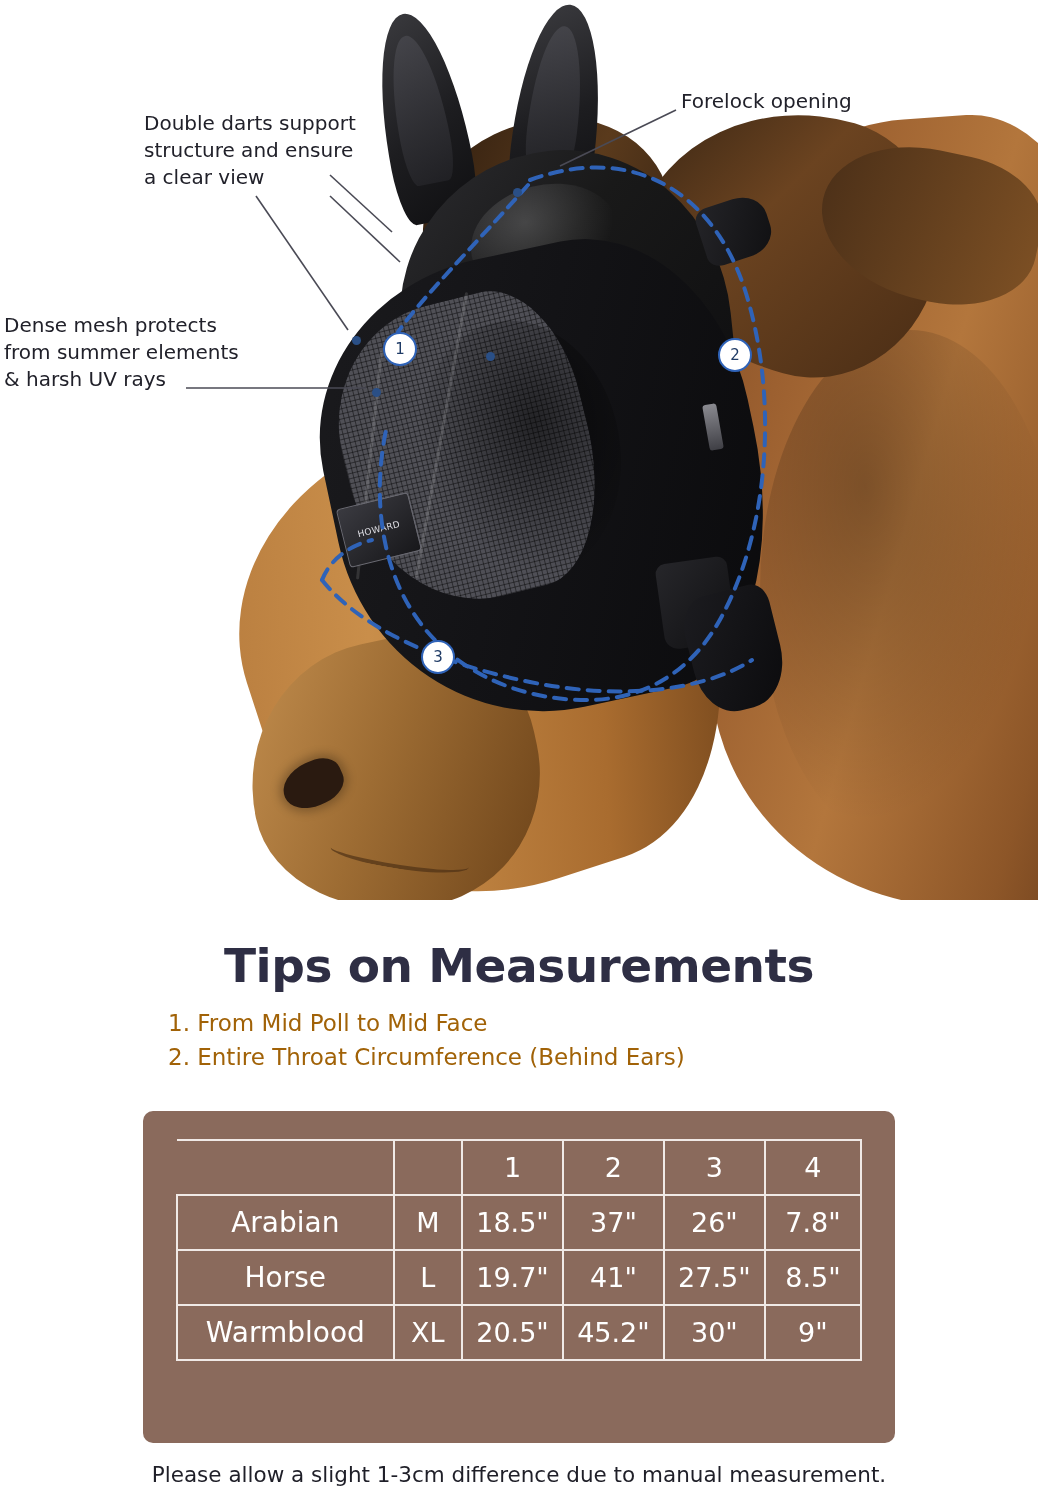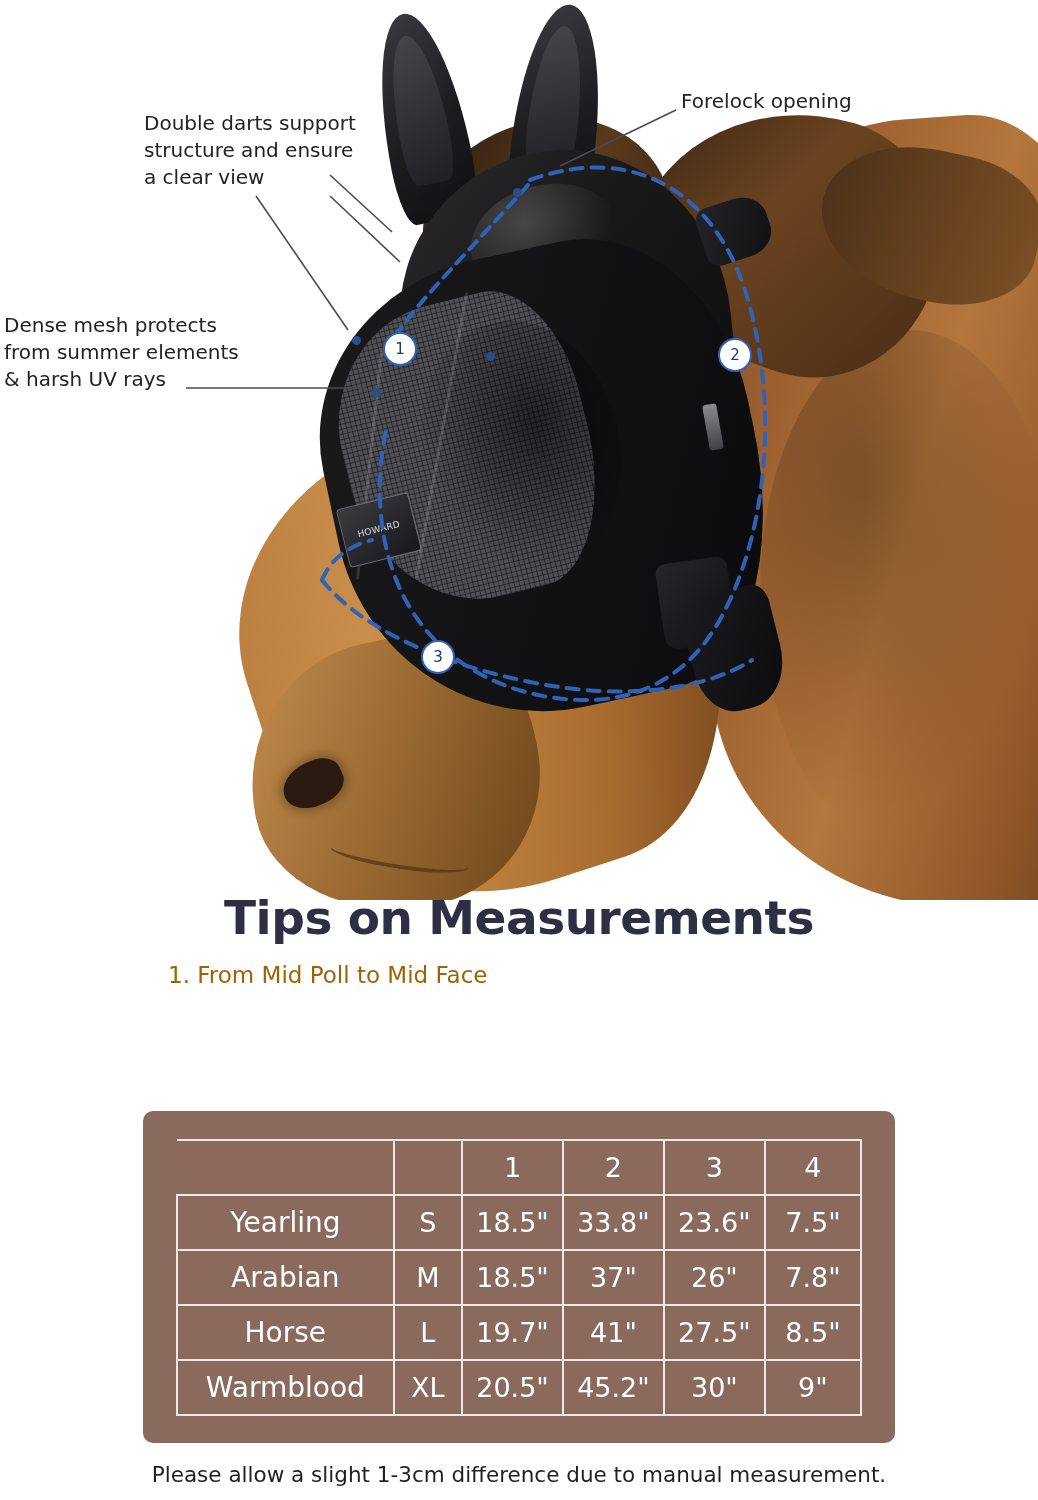--- a/index.html
+++ b/index.html
@@ -276,21 +276,21 @@
     background: #2a4f86;
   }
   #dot-a { left: 352px; top: 336px; }
   #dot-b { left: 486px; top: 352px; }
   #dot-c { left: 372px; top: 388px; }
   #dot-d { left: 513px; top: 188px; }
 
   
   #tips {
     position: absolute;
-    left: 0; top: 890px;
+    left: 0; top: 938px;
     width: 1038px;
   }
   #tips-title {
     text-align: center;
     font-size: 47px;
     font-weight: bold;
     color: #2e2e44;
     letter-spacing: -0.5px;
     font-family: "DejaVu Sans", sans-serif;
     margin: 0;
@@ -426,41 +426,34 @@
 
   <div class="badge" id="badge-1">1</div>
   <div class="badge" id="badge-2">2</div>
   <div class="badge" id="badge-3">3</div>
 </div>
 
 <div id="tips">
   <h1 id="tips-title">Tips on Measurements</h1>
   <ul class="tips-list">
     <li>1. From Mid Poll to Mid Face</li>
+    <li>2. Entire Throat Circumference (Behind Ears)</li>
   </ul>
 </div>
 
 <div id="table-wrap">
   <table>
     <tbody>
         <tr>
       <td class="blank-cell name-cell"></td>
       <td class="blank-cell size-cell"></td>
       <td class="num-cell">1</td>
       <td class="num-cell">2</td>
       <td class="num-cell">3</td>
       <td class="num-cell">4</td>
-    </tr>
-    <tr>
-      <td class="name-cell">Yearling</td>
-      <td class="size-cell">S</td>
-      <td class="num-cell">18.5"</td>
-      <td class="num-cell">33.8"</td>
-      <td class="num-cell">23.6"</td>
-      <td class="num-cell">7.5"</td>
     </tr>
     <tr>
       <td class="name-cell">Arabian</td>
       <td class="size-cell">M</td>
       <td class="num-cell">18.5"</td>
       <td class="num-cell">37"</td>
       <td class="num-cell">26"</td>
       <td class="num-cell">7.8"</td>
     </tr>
     <tr>

